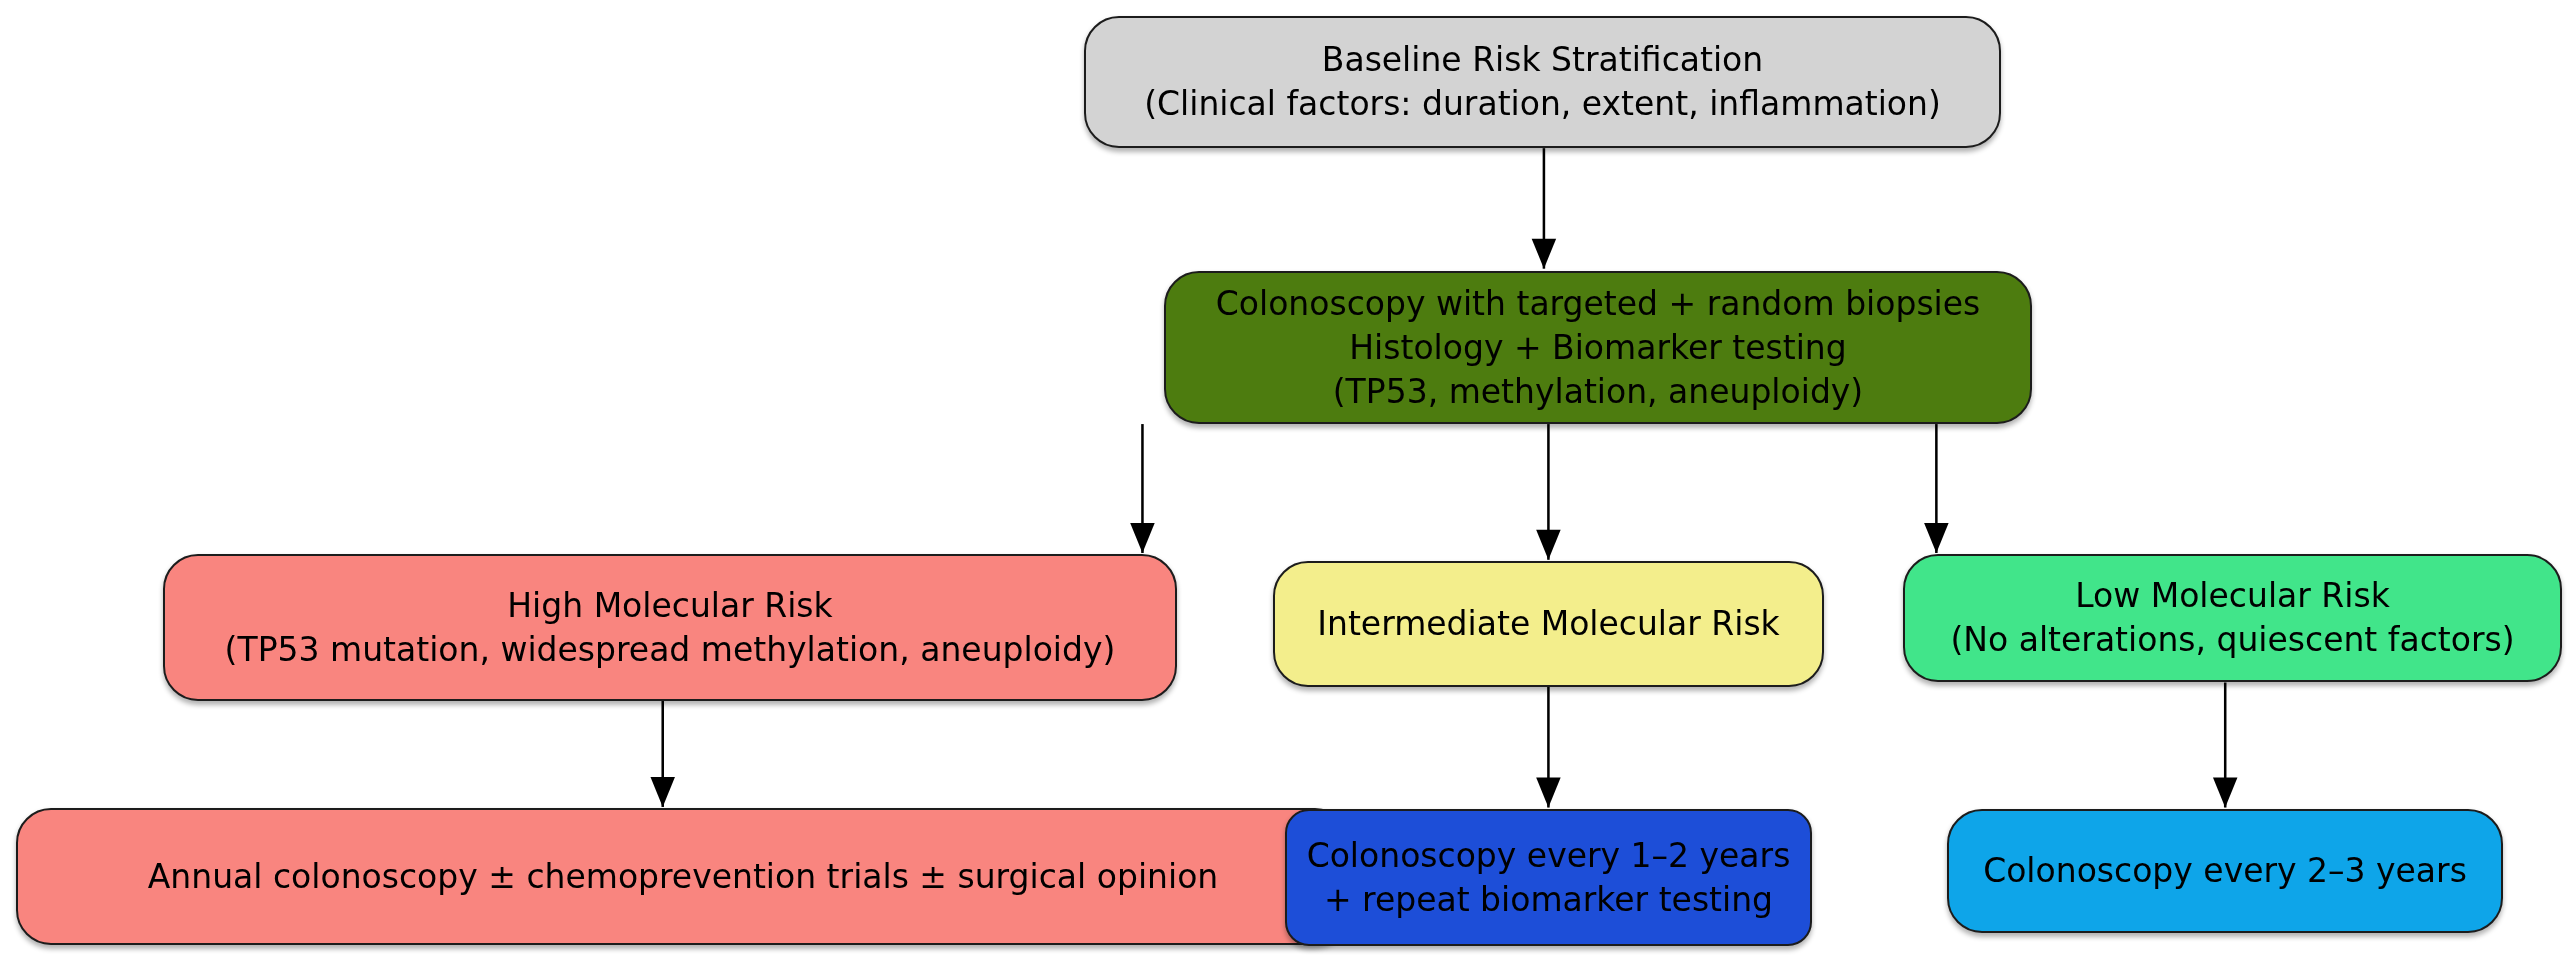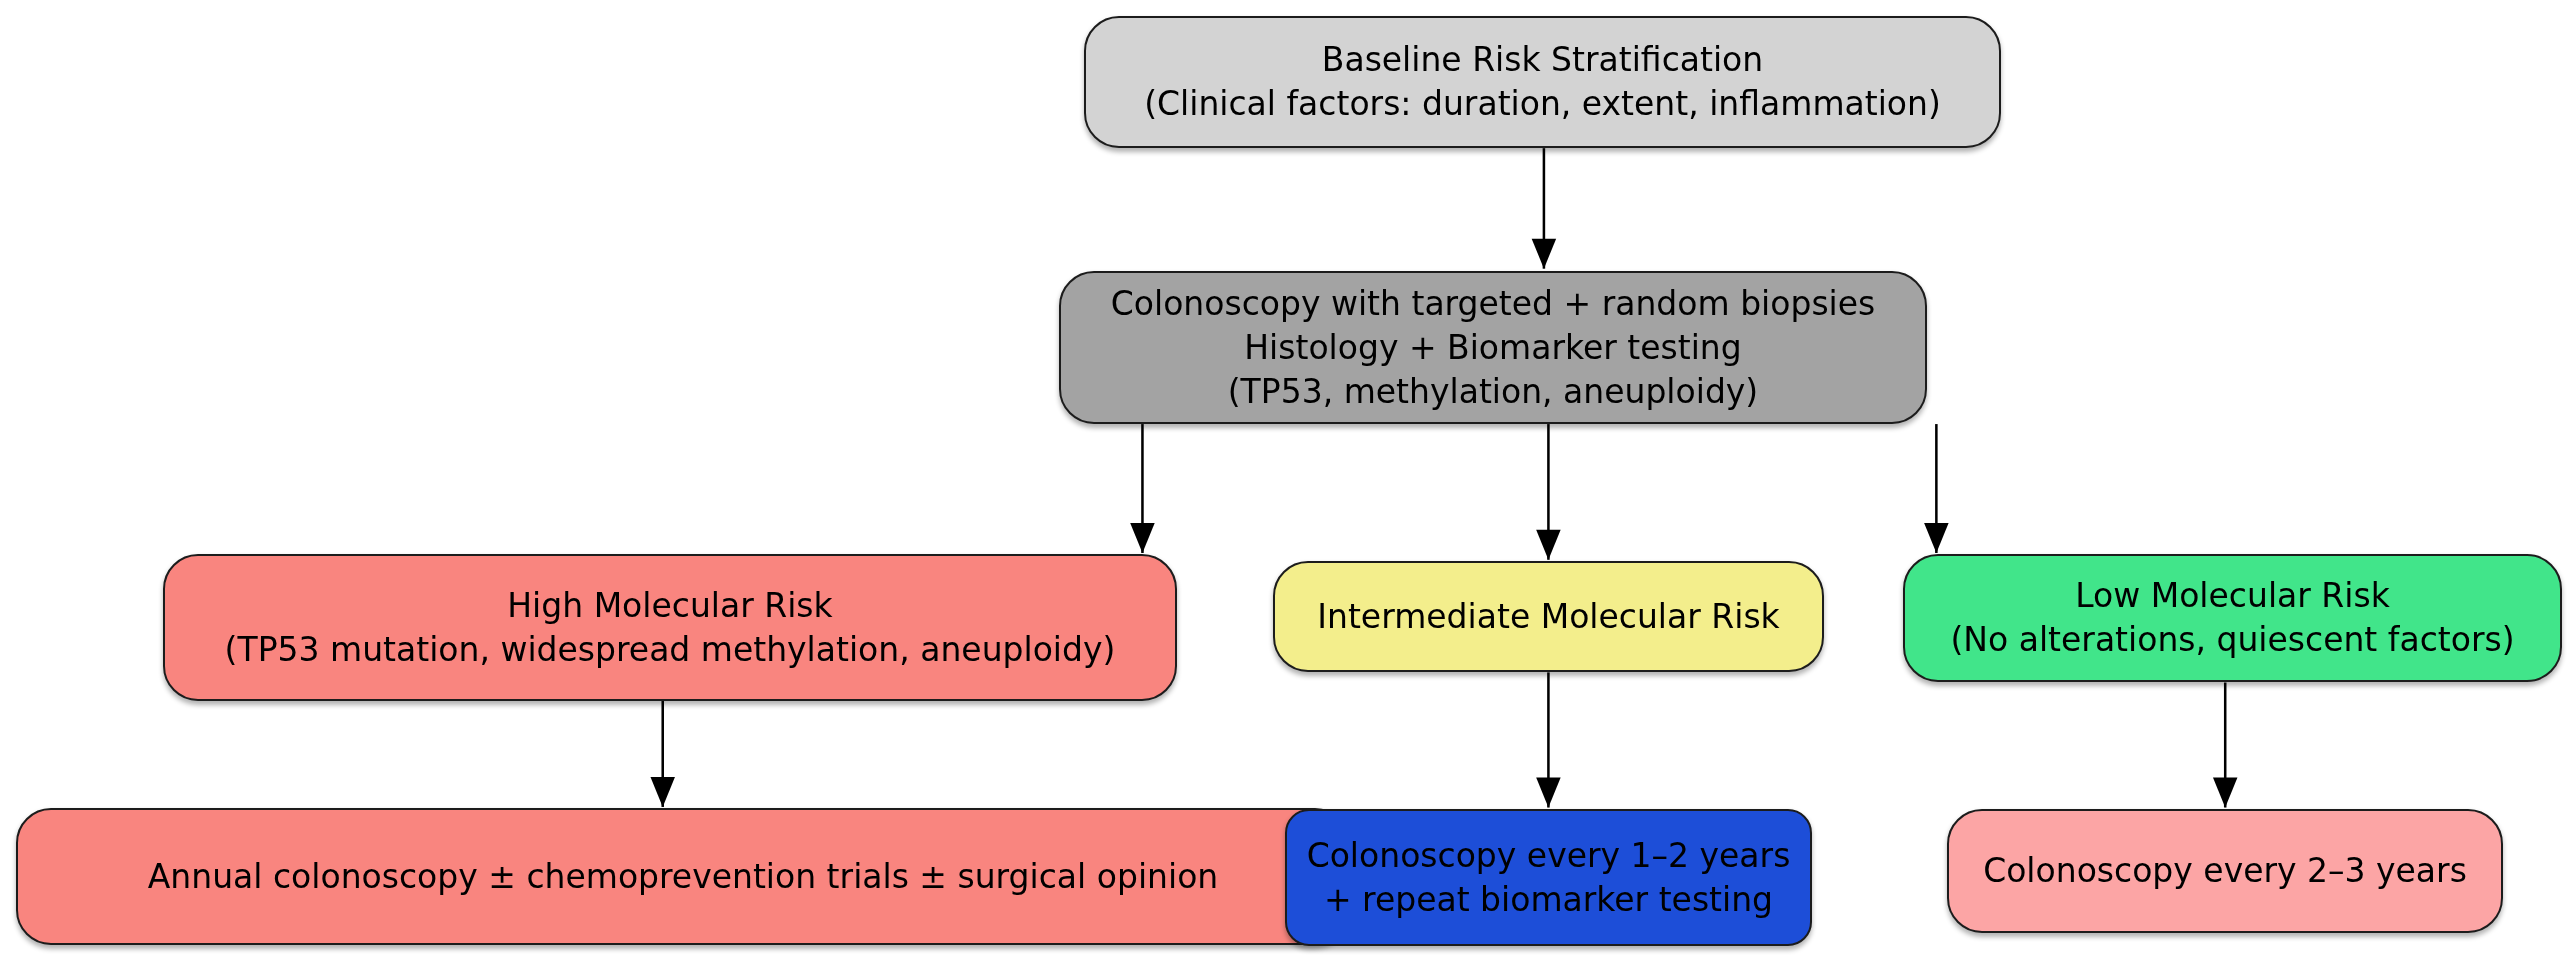--- a/index.html
+++ b/index.html
@@ -65,47 +65,47 @@
     <line class="edge" x1="1177" y1="1203" x2="1177" y2="1433" marker-end="url(#arrowhead)" style="stroke: rgb(0, 0, 0);"></line>
     <line class="edge" x1="2750" y1="1194" x2="2750" y2="1434" marker-end="url(#arrowhead)" style="stroke: rgb(0, 0, 0);"></line>
     <line class="edge" x1="3952" y1="1212" x2="3952" y2="1434" marker-end="url(#arrowhead)" style="stroke: rgb(0, 0, 0);"></line>
   </svg>
 
   <div class="node" style="left: 1084px; top: 16.3px; width: 917px; height: 132px; background-color: rgb(211, 211, 211);">
     <span class="label">Baseline Risk Stratification
 (Clinical factors: duration, extent, inflammation)</span>
   </div>
 
-  <div class="node" style="left: 1059px; top: 271px; width: 868px; height: 153px; background-color: #a3a3a3;">
+  <div class="node" style="left: 1164px; top: 271px; width: 868px; height: 153px; background-color: #4d7c0f;">
     <span class="label">Colonoscopy with targeted + random biopsies
 Histology + Biomarker testing
 (TP53, methylation, aneuploidy)</span>
   </div>
 
   <div class="node" style="left: 163px; top: 554px; width: 1014px; height: 147px; background-color: rgb(249, 133, 127);">
     <span class="label">High Molecular Risk
 (TP53 mutation, widespread methylation, aneuploidy)</span>
   </div>
 
-  <div class="node" style="left: 1273px; top: 561px; width: 551px; height: 111px; background-color: rgb(243, 238, 140);">
+  <div class="node" style="left: 1273px; top: 561px; width: 551px; height: 126px; background-color: rgb(243, 238, 140);">
     <span class="label">Intermediate Molecular Risk</span>
   </div>
 
   <div class="node" style="left: 1903px; top: 554px; width: 659px; height: 128px; background-color: rgb(65, 229, 138);">
     <span class="label">Low Molecular Risk
 (No alterations, quiescent factors)</span>
   </div>
 
   <div class="node" style="left: 16px; top: 808px; width: 1334px; height: 137px; background-color: rgb(249, 133, 127);">
     <span class="label">Annual colonoscopy ± chemoprevention trials ± surgical opinion</span>
   </div>
 
   <div class="node" style="left: 1285px; top: 809px; width: 527px; height: 137px; background-color: #1d4ed8; border-radius: 24px;">
     <span class="label">Colonoscopy every 1–2 years
 + repeat biomarker testing</span>
   </div>
 
-  <div class="node" style="left: 1947px; top: 809px; width: 556px; height: 124px; background-color: #fca5a5; justify-content: center;">
+  <div class="node" style="left: 1947px; top: 809px; width: 556px; height: 124px; background-color: #0ea5e9; justify-content: center;">
     <span class="label">Colonoscopy every 2–3 years</span>
   </div>
 
 </div>
 
 
 </body></html>

